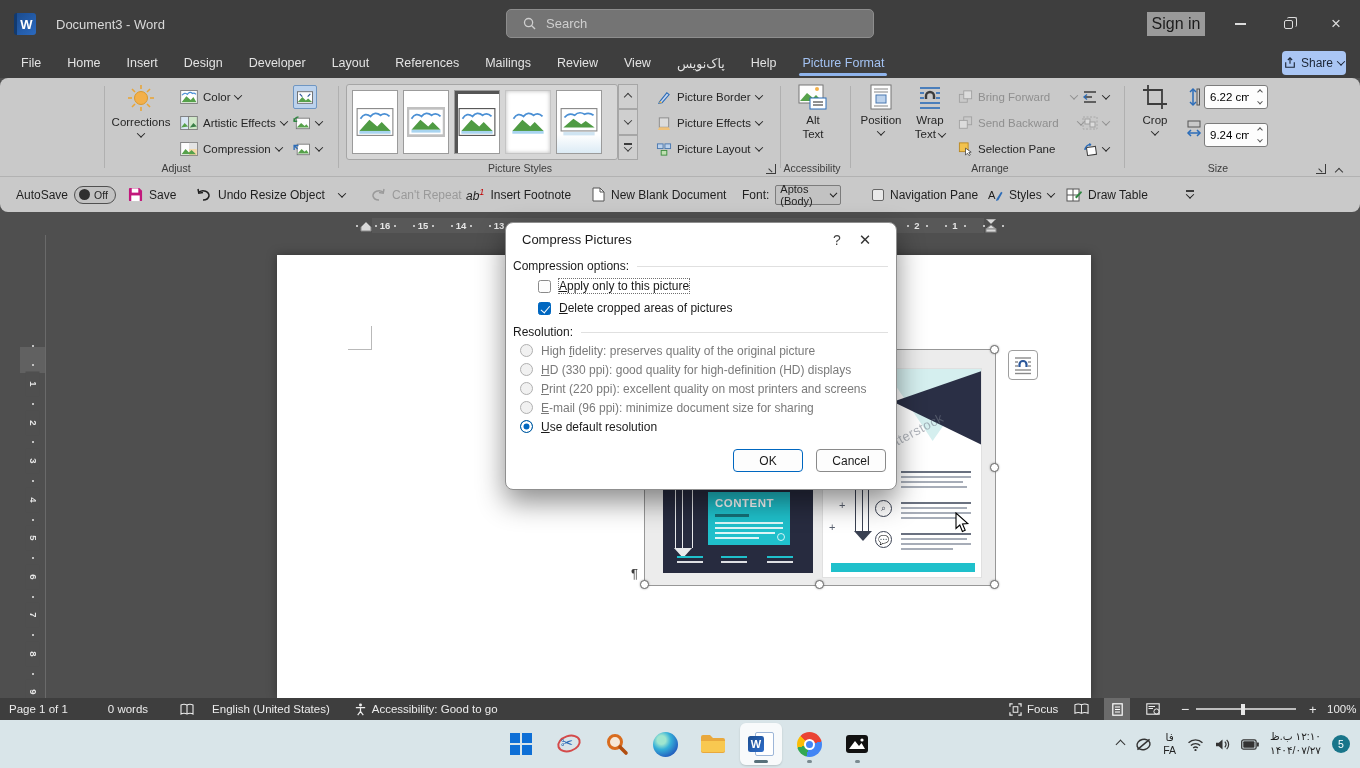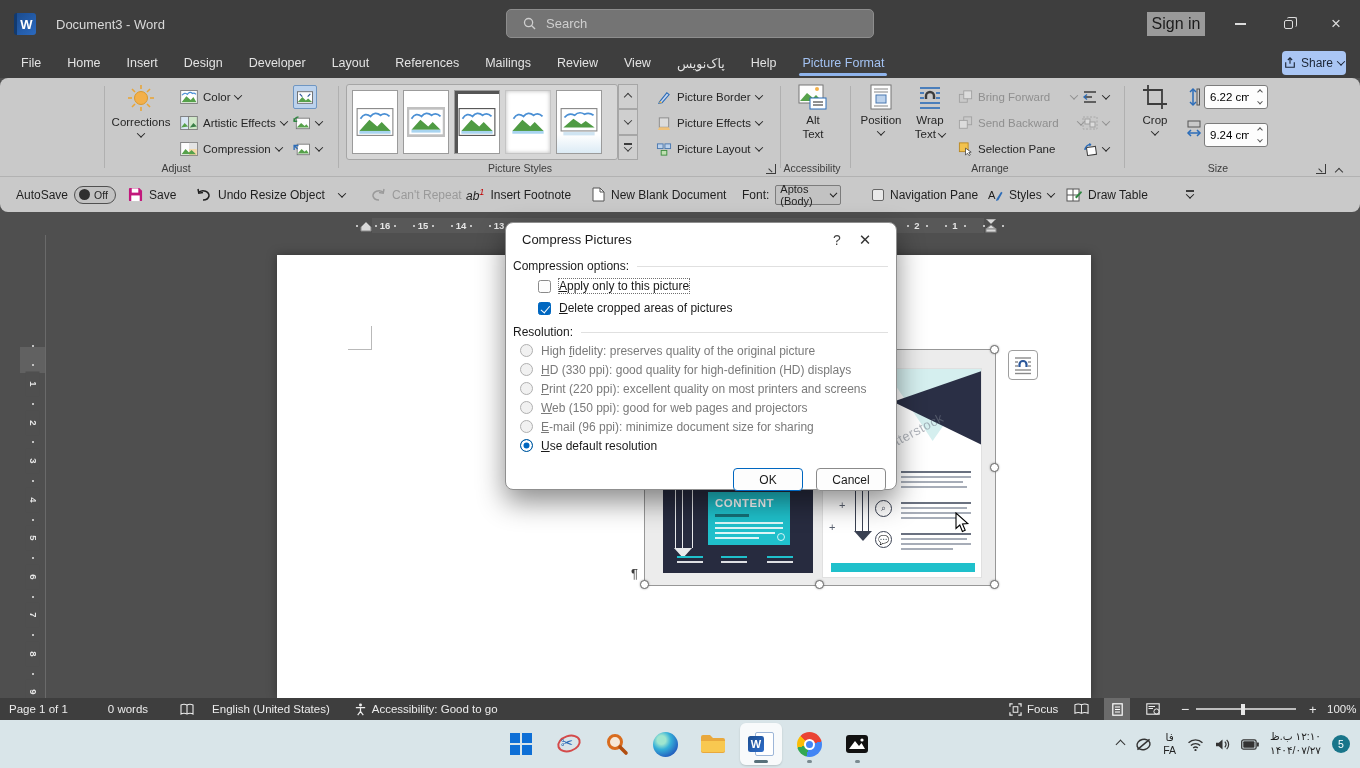--- a/index.html
+++ b/index.html
@@ -744,24 +744,20 @@
         <div class="optrow disabled">
           <span class="rad"></span>
           <span class="lbl"><u>H</u>D (330 ppi): good quality for high-definition (HD) displays</span>
         </div>
 
         <div class="optrow disabled">
           <span class="rad"></span>
           <span class="lbl"><u>P</u>rint (220 ppi): excellent quality on most printers and screens</span>
         </div>
 
-        <div class="optrow disabled">
-          <span class="rad"></span>
-          <span class="lbl"><u>W</u>eb (150 ppi): good for web pages and projectors</span>
-        </div>
 
         <div class="optrow disabled">
           <span class="rad"></span>
           <span class="lbl"><u>E</u>-mail (96 ppi): minimize document size for sharing</span>
         </div>
 
         <div class="optrow selected">
           <span class="rad"></span>
           <span class="lbl"><u>U</u>se default resolution</span>
         </div>

